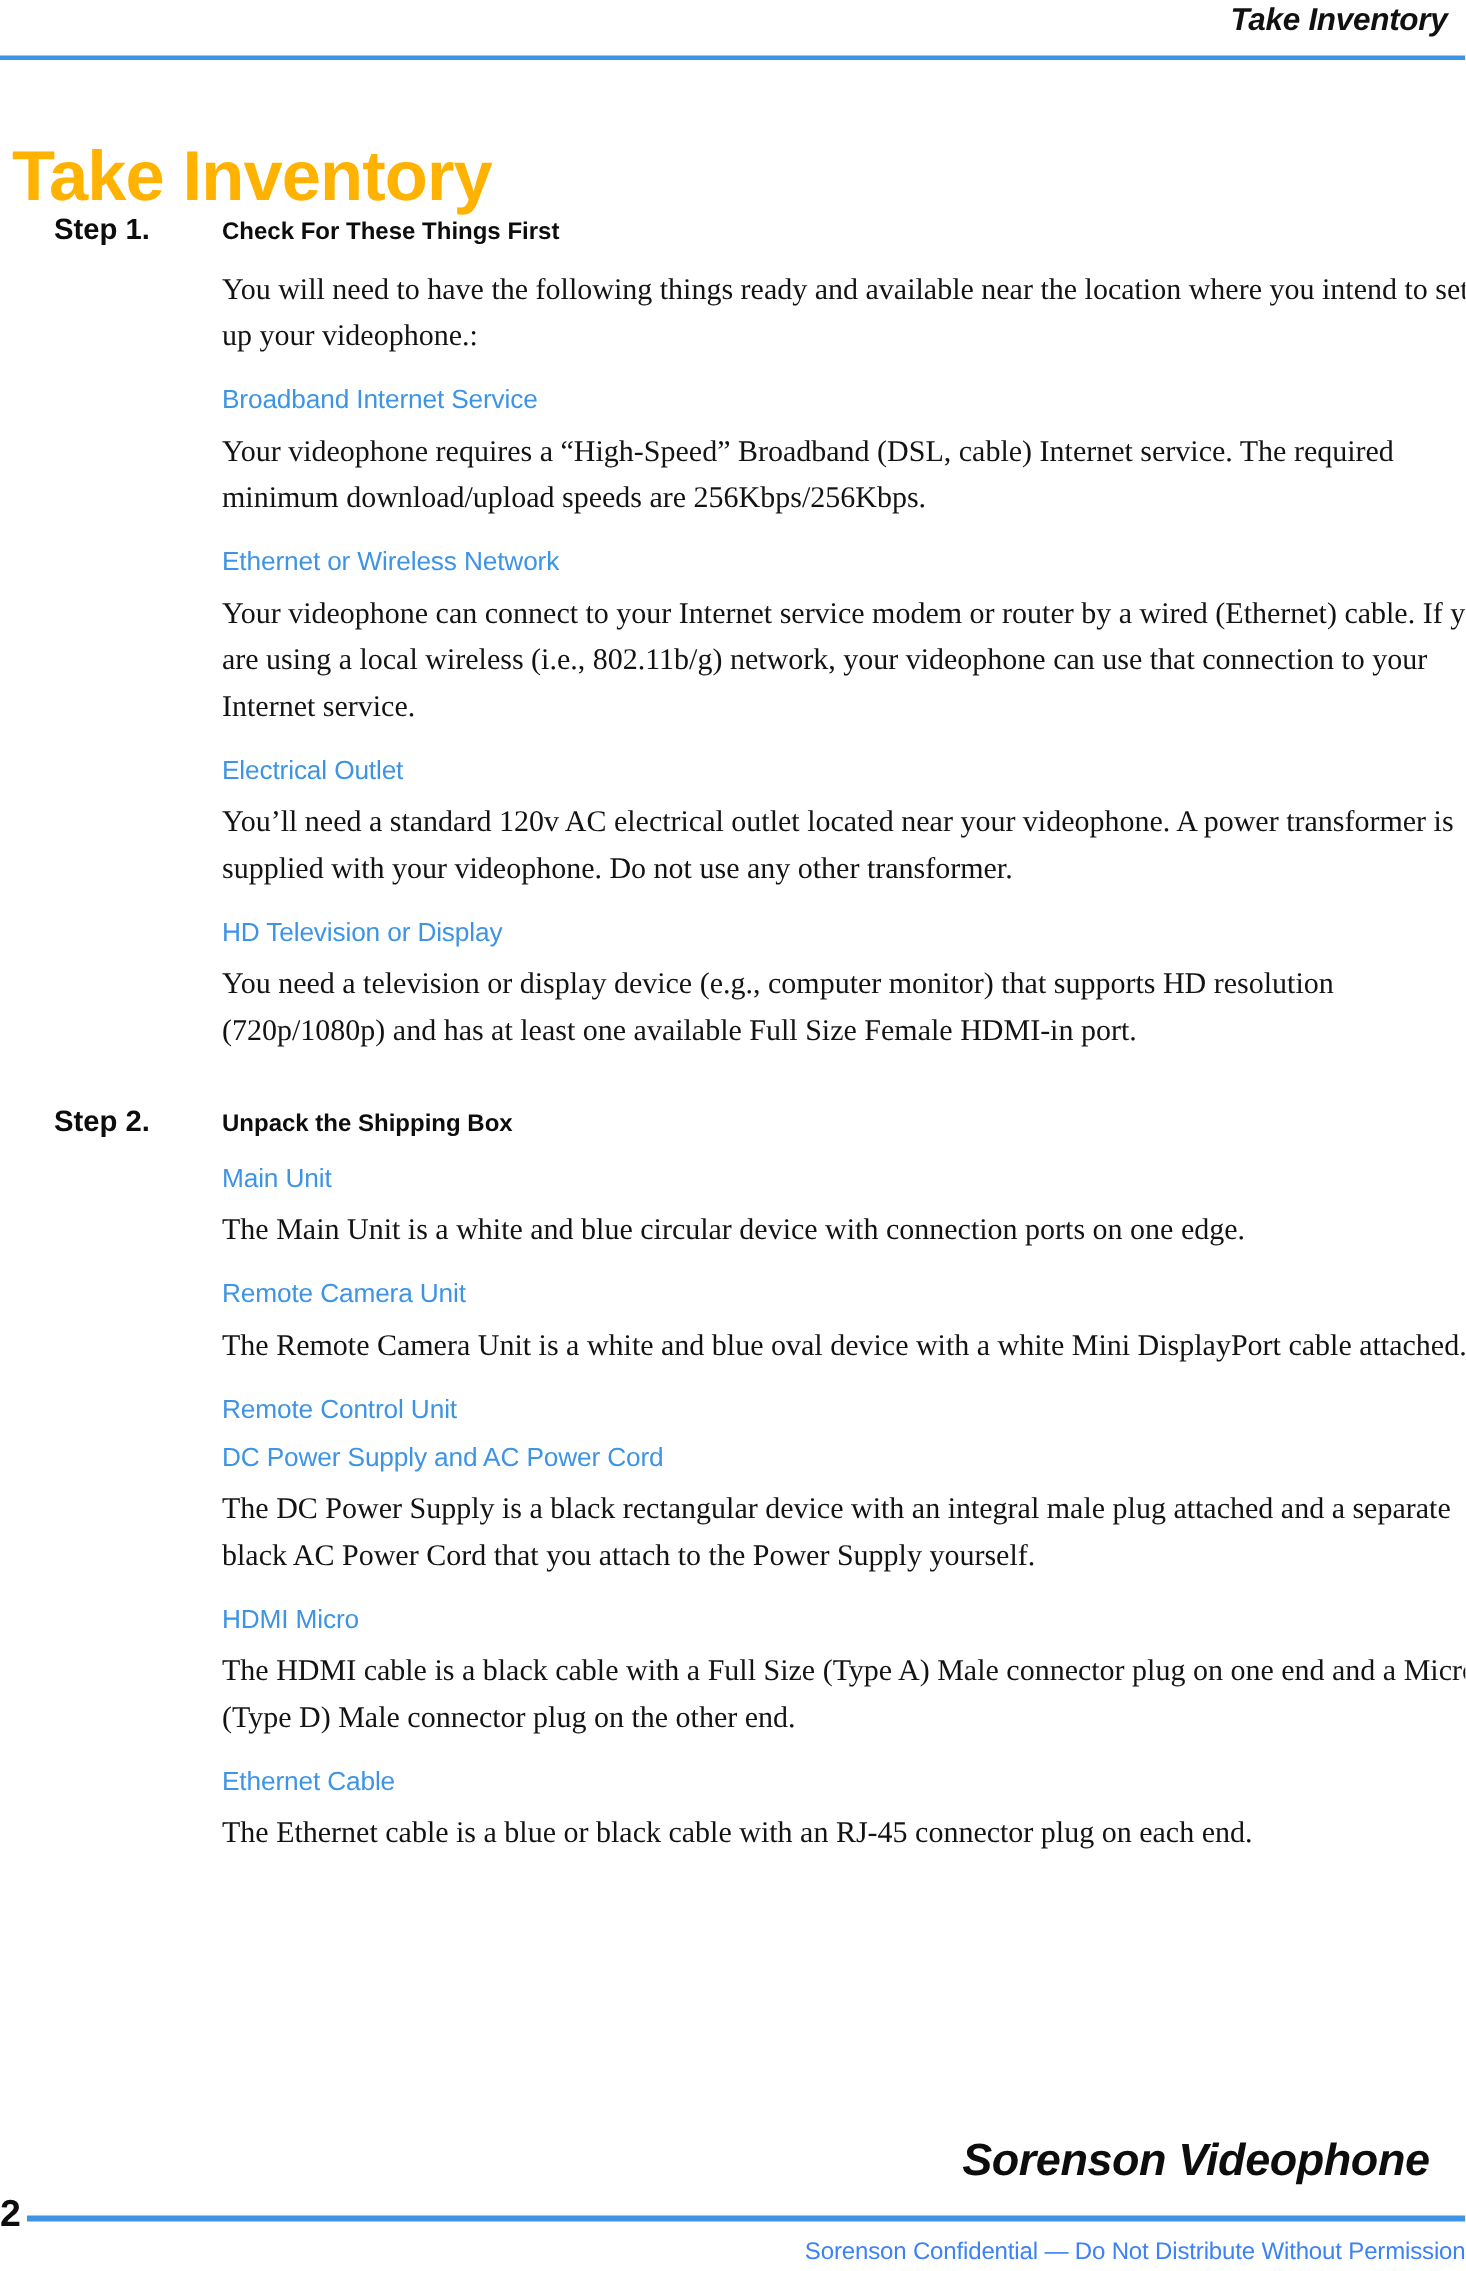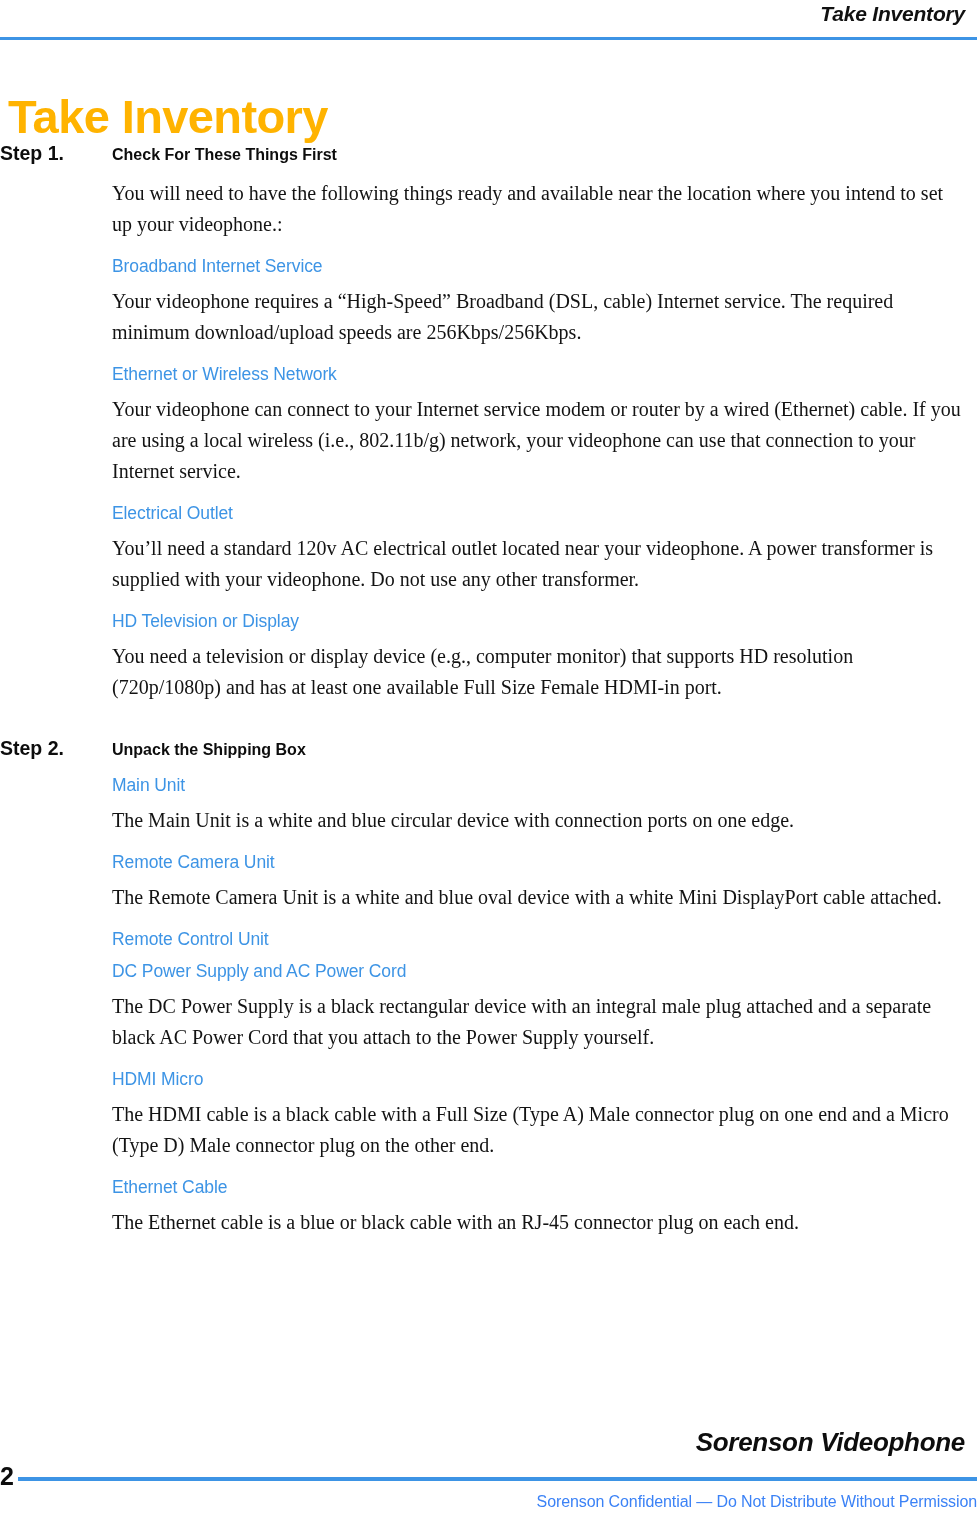--- a/index.html
+++ b/index.html
@@ -59,20 +59,21 @@
   .content {
     position: absolute;
     top: 140px;
     left: 0;
     width: 977px;
   }
 
   .step-block {
     position: relative;
     margin-bottom: 0;
+    margin-left: 36px;
   }
 
   .step-heading-row {
     display: flex;
     align-items: baseline;
     margin-bottom: 10px;
   }
 
   .step-number {
     width: 112px;
@@ -119,25 +120,25 @@
   }
 
   .gap-before-step {
     height: 18px;
   }
 
   
   .footer-brand {
     position: absolute;
     bottom: 56px;
-    right: 12px;
+    right: 24px;
     font-family: "Liberation Sans", sans-serif;
     font-weight: bold;
     font-style: italic;
-    font-size: 26px;
+    font-size: 30px;
     color: #0d0d0d;
     letter-spacing: -0.3px;
     white-space: nowrap;
   }
 
   .footer-pagenum {
     position: absolute;
     bottom: 24px;
     left: 0px;
     font-family: "Liberation Sans", sans-serif;

